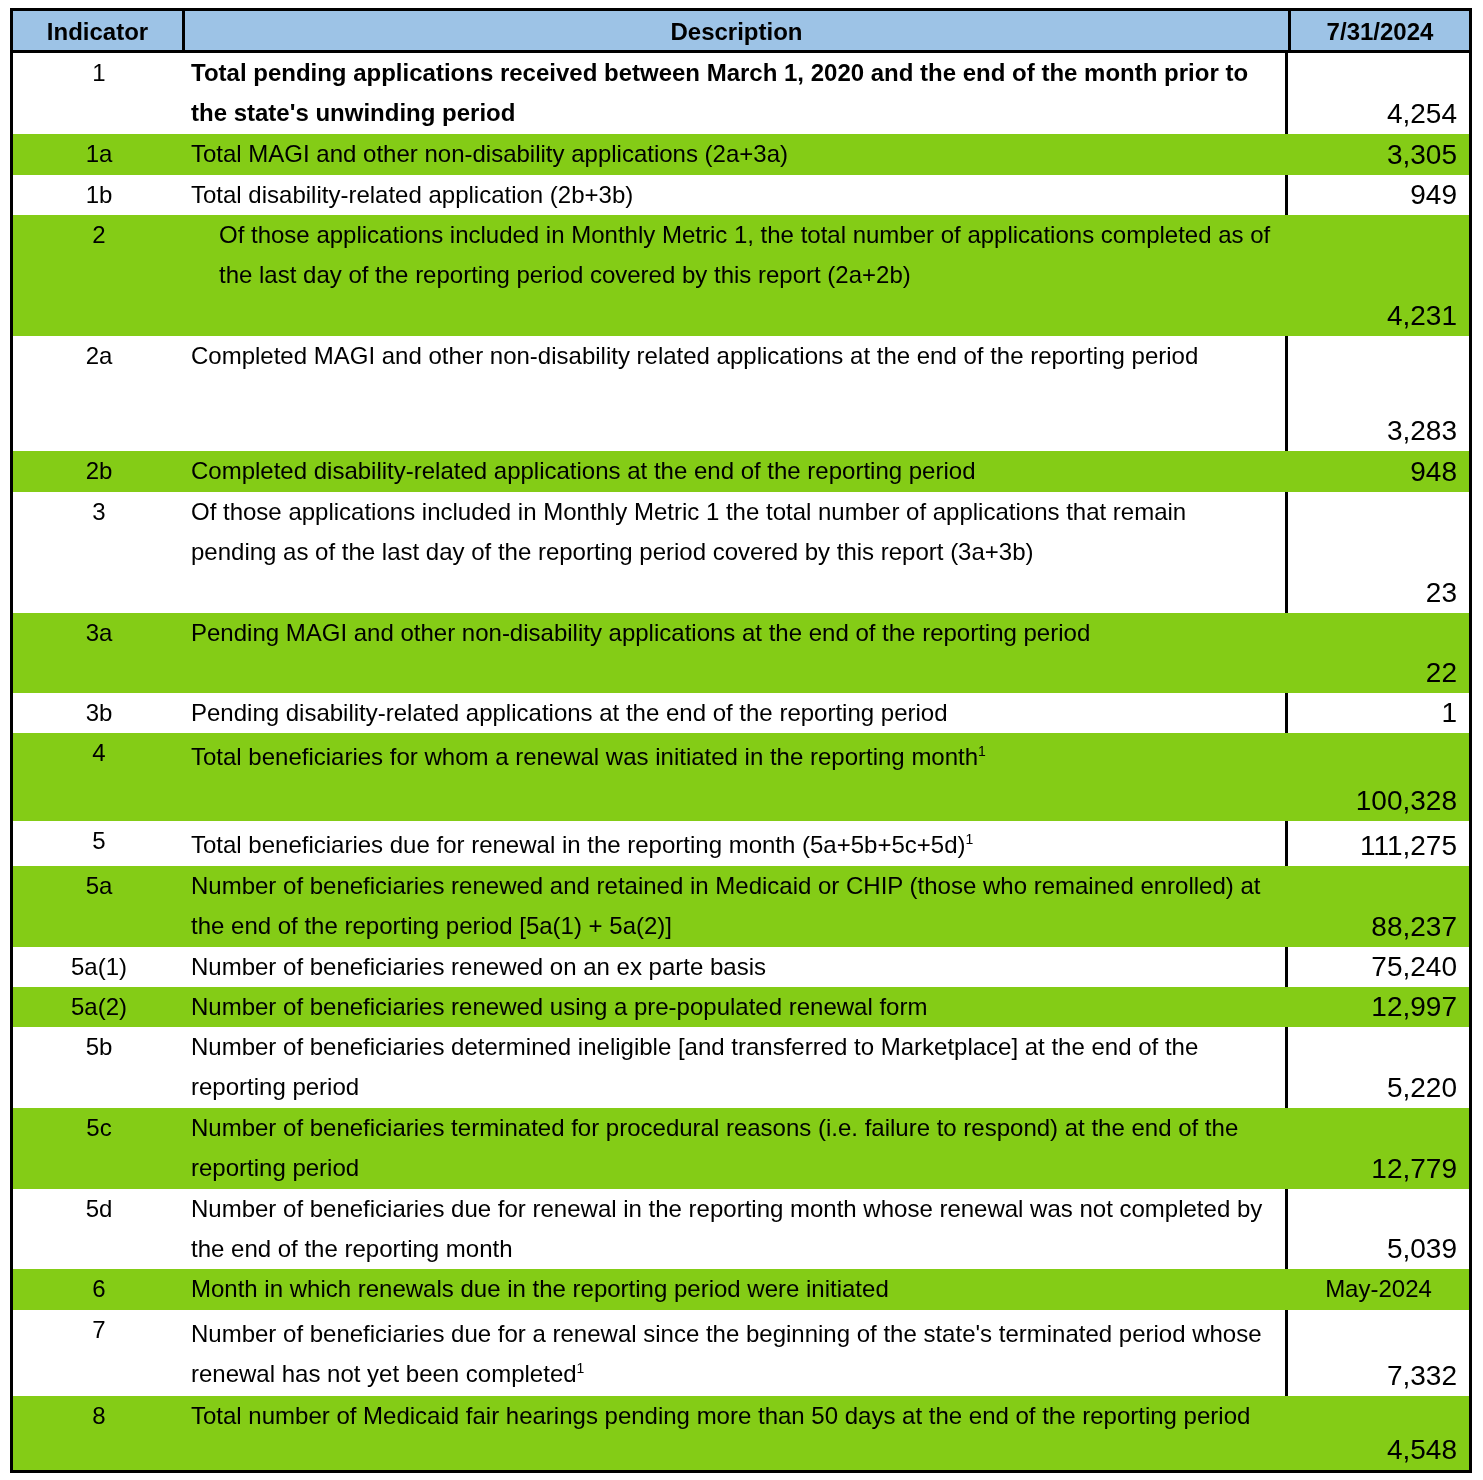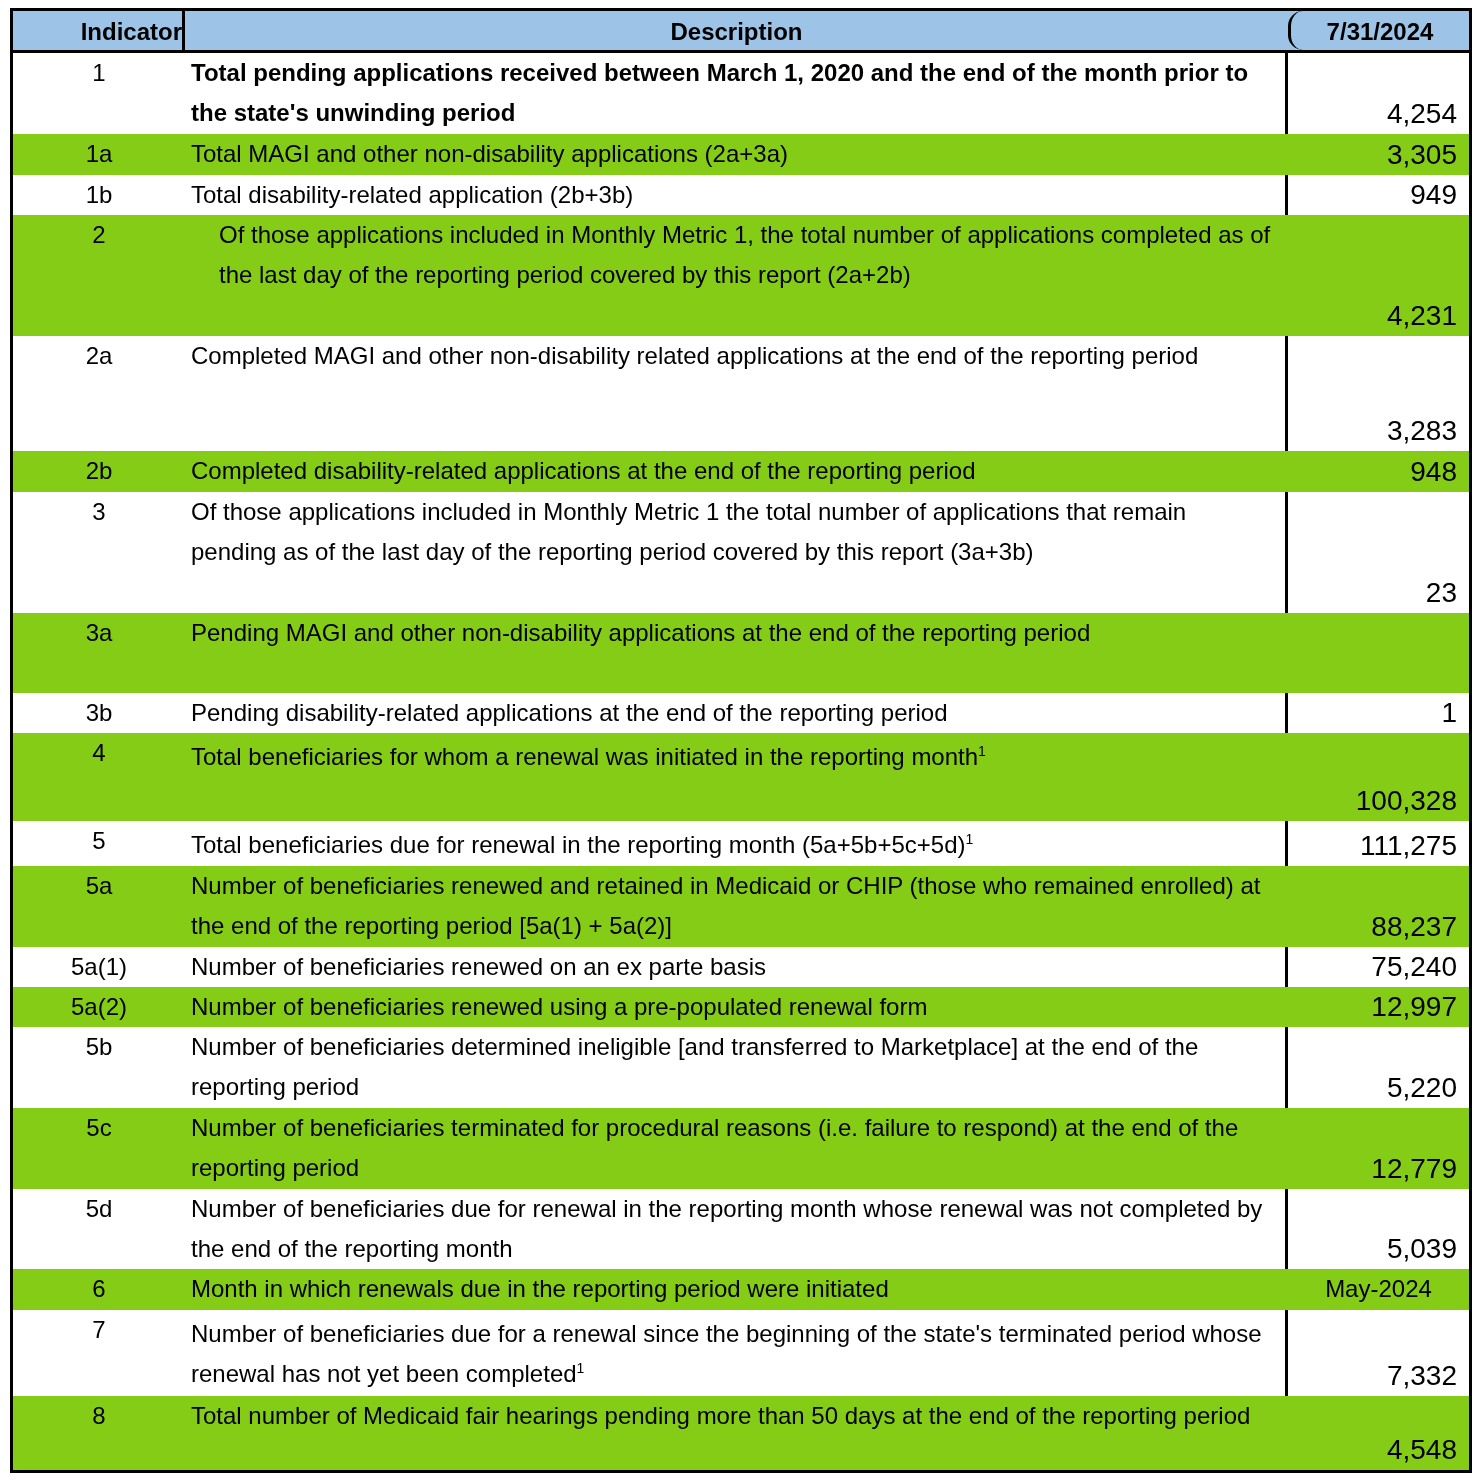--- a/index.html
+++ b/index.html
@@ -8,22 +8,22 @@
   #tbl { position:absolute; left:10px; top:8px; width:1462px; height:1465px;
          border:3px solid #000; box-sizing:border-box; }
   .row { position:absolute; left:0; width:100%; box-sizing:border-box; }
   .row.alt { background:#84cc16; }
   .hdr { background:#9DC3E6; border-bottom:3px solid #000; top:0; height:42px; }
   .cell { position:absolute; top:0; height:100%; box-sizing:border-box; }
   .c-ind { left:0; width:172px; text-align:center; }
   .c-desc { left:172px; width:1103px; padding-left:6px; }
   .c-val { left:1275px; width:181px; text-align:right; padding-right:12px; }
   .hdr .cell { font-weight:bold; font-size:24px; line-height:42px; text-align:center; padding:0; }
-  .hdr .c-ind { border-right:3px solid #000;text-align:right; }
-  .hdr .c-val { border-left:3px solid #000;border-radius:15px; }
+  .hdr .c-ind { border-right:3px solid #000; }
+  .hdr .c-val { border-left:3px solid #000; }
   .body-txt { font-size:24px; line-height:40px; }
   .valcol-line { position:absolute; left:1272px; top:42px; width:3px; bottom:0; background:#000; }
   .val-txt { position:absolute; right:12px; bottom:0; font-size:28px; line-height:40px; }
   .val-center { position:absolute; left:0; right:0; text-align:center; font-size:24px; line-height:40px; top:0; }
   sup { font-size:14px; vertical-align:super; line-height:0; }
 </style>
 </head>
 <body>
 
 <div id="tbl">
@@ -79,20 +79,23 @@
       <div class="row" style="top: 481px; height: 121px;">
         <div class="cell c-ind body-txt">3</div>
         <div class="cell c-desc body-txt" style="padding-top:0px;padding-right:12px;"><span>Of those applications included in Monthly Metric 1 the total number of applications that remain pending as of the last day of the reporting period covered by this report (3a+3b)</span></div>
         <div class="cell c-val">
           <span class="val-txt">23</span>
         </div>
       </div>
       <div class="row alt" style="top: 602px; height: 80px;">
         <div class="cell c-ind body-txt">3a</div>
         <div class="cell c-desc body-txt" style="padding-top:0px;padding-right:12px;"><span>Pending MAGI and other non-disability applications at the end of the reporting period</span></div>
+        <div class="cell c-val">
+          <span class="val-txt">22</span>
+        </div>
       </div>
       <div class="row" style="top: 682px; height: 40px;">
         <div class="cell c-ind body-txt">3b</div>
         <div class="cell c-desc body-txt" style="padding-top:0px;padding-right:12px;"><span>Pending disability-related applications at the end of the reporting period</span></div>
         <div class="cell c-val">
           <span class="val-txt">1</span>
         </div>
       </div>
       <div class="row alt" style="top: 722px; height: 88px;">
         <div class="cell c-ind body-txt">4</div>

